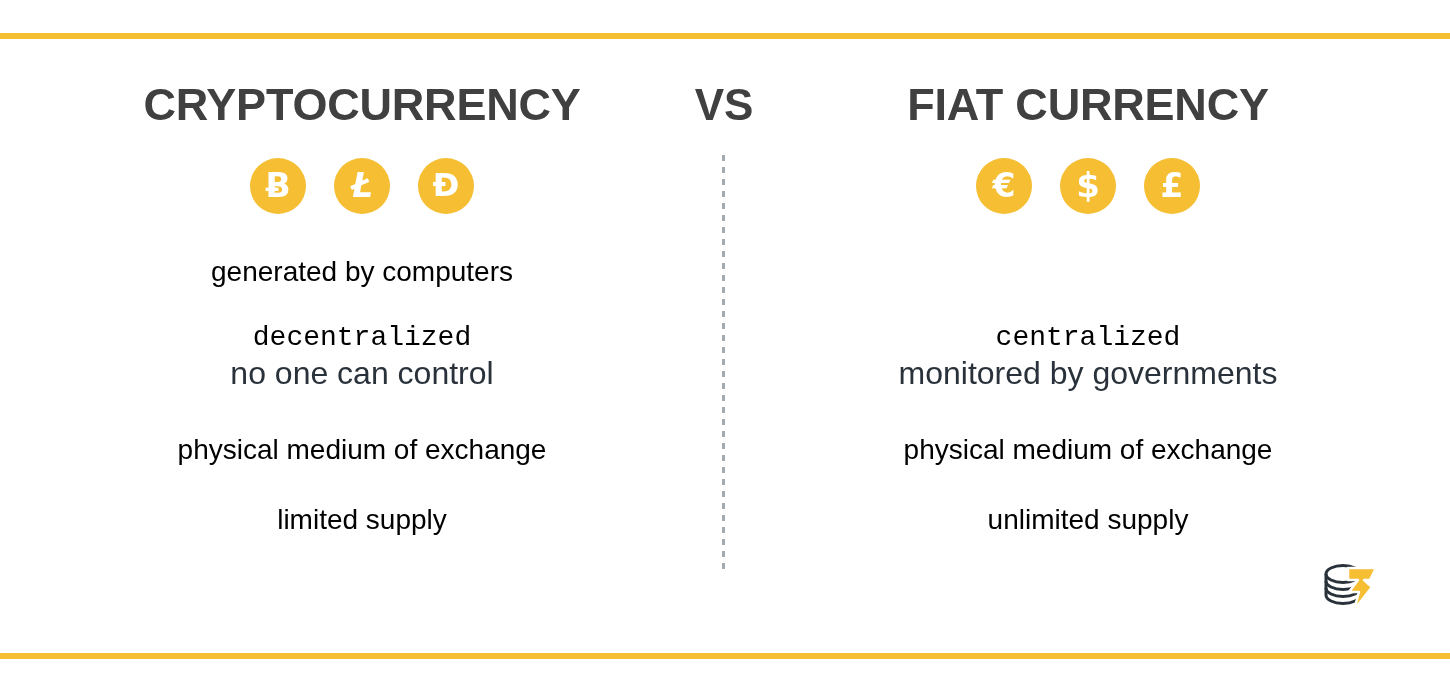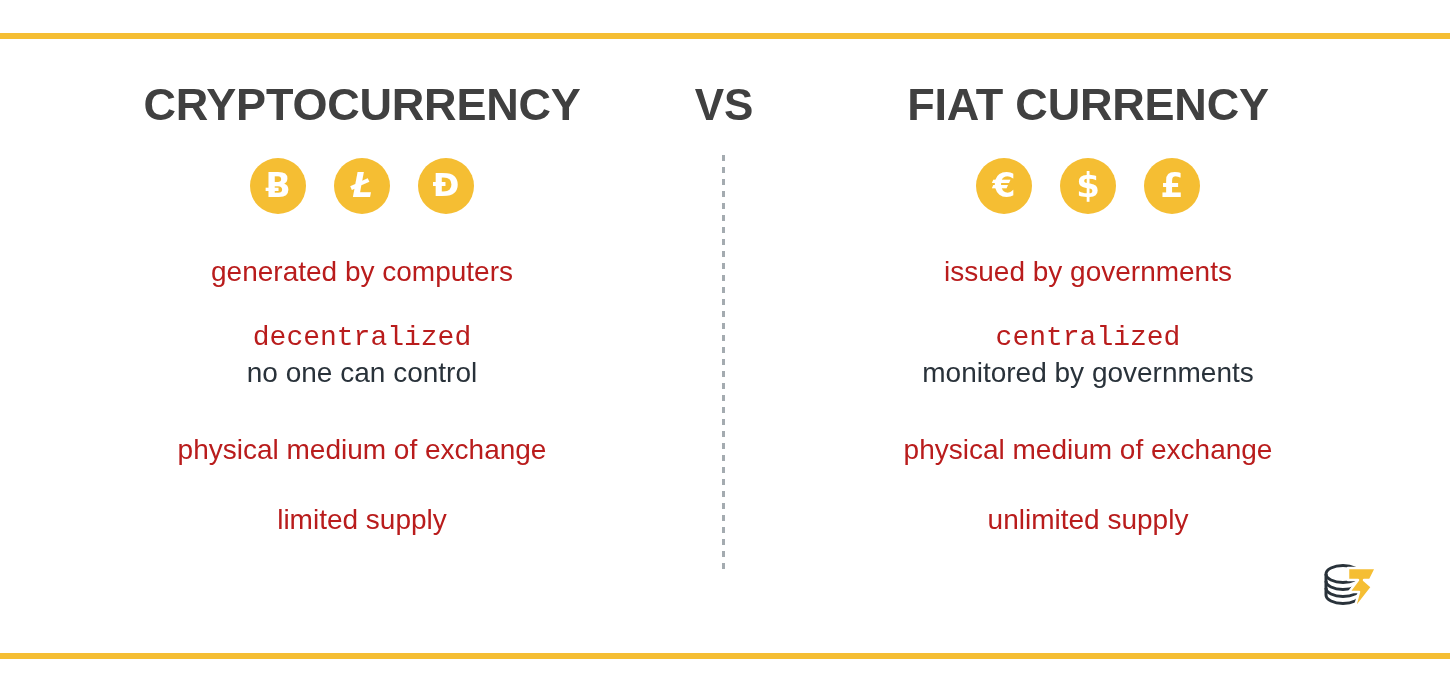--- a/index.html
+++ b/index.html
@@ -119,25 +119,25 @@
     text-align: center;
     color: #29323a;
   }
   .cell.left  { left: 0;    width: 724px; }
   .cell.right { left: 726px; width: 724px; }
 
   .primary {
     font-size: 28px;
     line-height: 40px;
     font-weight: normal;
-    color: #b91c1c;
+    color: #000000;
     white-space: nowrap;
   }
   .secondary {
-    font-size: 28px;
+    font-size: 32px;
     line-height: 30px;
     font-weight: normal;
     color: #29323a;
     white-space: nowrap;
   }
 
   
   .feature-row.r1 { height: 78px; }
   .feature-row.r2 { height: 104px; }
   .feature-row.r3 { height: 70px; }
@@ -195,23 +195,20 @@
     <div class="coin gbp">
       <span>£</span>
     </div>
   </div>
 
   <div class="features">
 
     <div class="feature-row r1">
       <div class="cell left">
         <div class="primary">generated by computers</div>
-      </div>
-      <div class="cell right">
-        <div class="primary">issued by governments</div>
       </div>
     </div>
 
     <div class="feature-row r2">
       <div class="cell left">
         <div class="primary">decentralized</div>
         <div class="secondary">no one can control</div>
       </div>
       <div class="cell right">
         <div class="primary">centralized</div>

